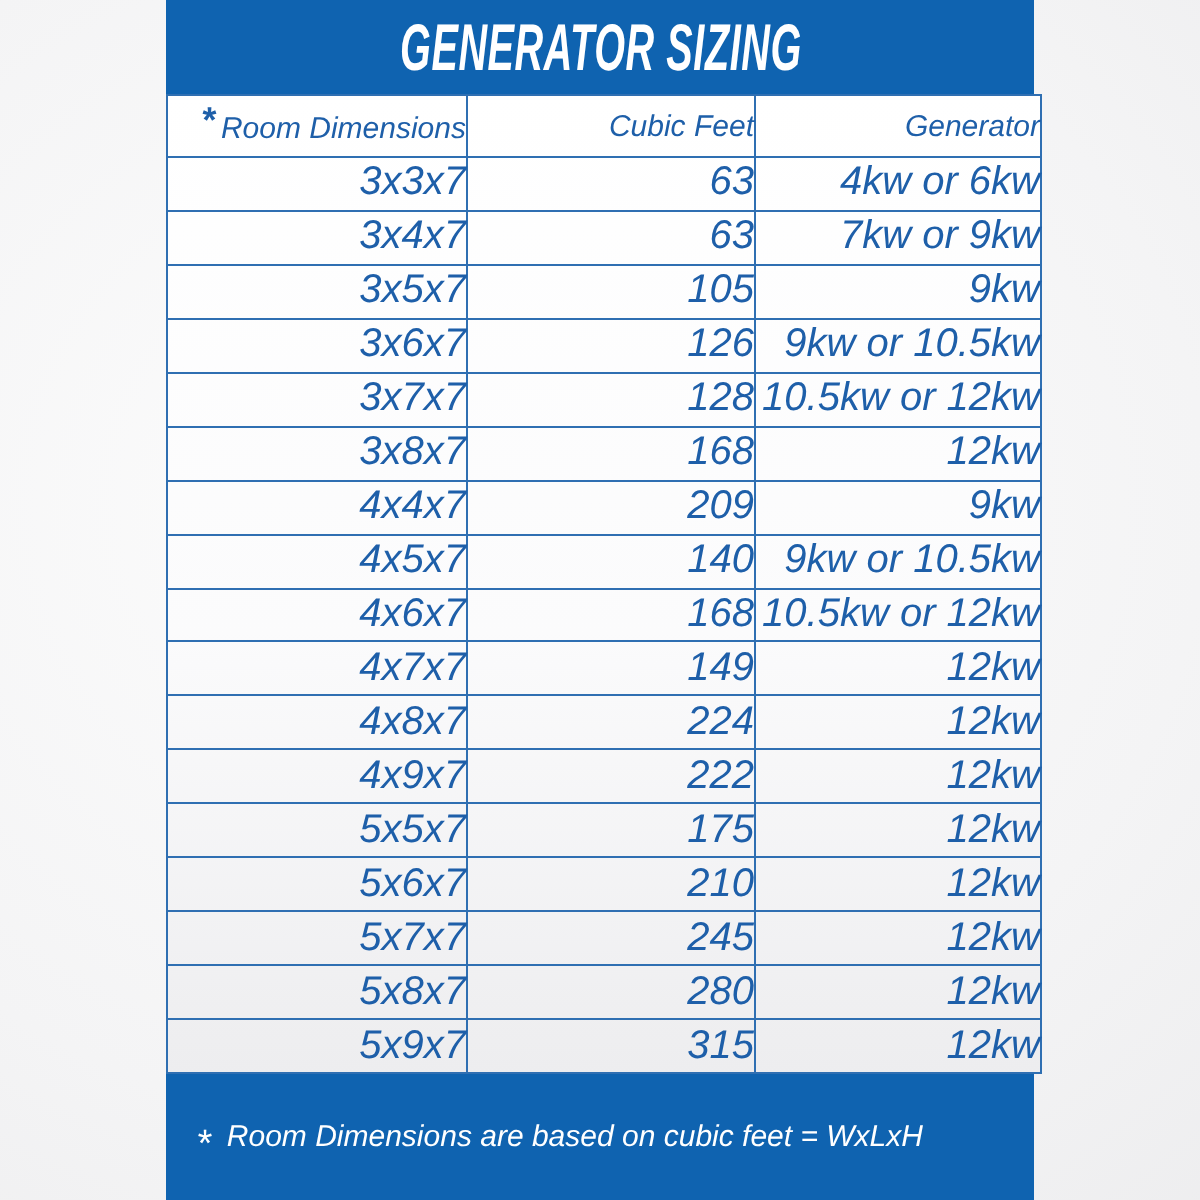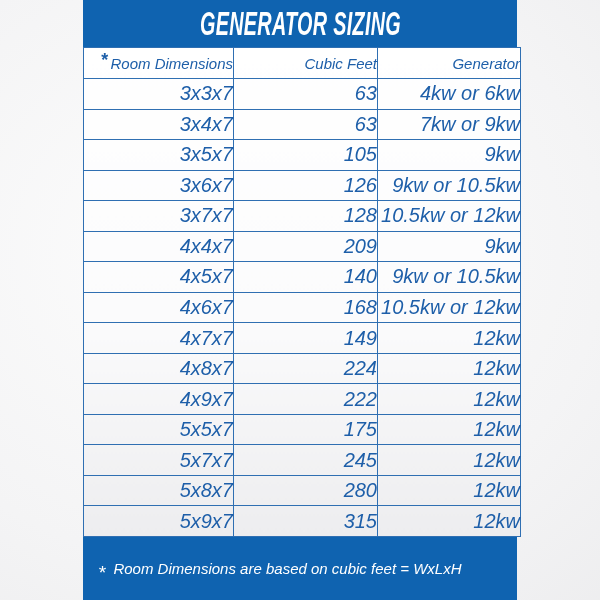--- a/index.html
+++ b/index.html
@@ -117,20 +117,25 @@
           <td>3x6x7</td>
           <td>126</td>
           <td>9kw or 10.5kw</td>
         </tr>
         <tr>
           <td>3x7x7</td>
           <td>128</td>
           <td>10.5kw or 12kw</td>
         </tr>
         <tr>
+          <td>3x8x7</td>
+          <td>168</td>
+          <td>12kw</td>
+        </tr>
+        <tr>
           <td>4x4x7</td>
           <td>209</td>
           <td>9kw</td>
         </tr>
         <tr>
           <td>4x5x7</td>
           <td>140</td>
           <td>9kw or 10.5kw</td>
         </tr>
         <tr>
@@ -152,20 +157,25 @@
           <td>4x9x7</td>
           <td>222</td>
           <td>12kw</td>
         </tr>
         <tr>
           <td>5x5x7</td>
           <td>175</td>
           <td>12kw</td>
         </tr>
         <tr>
+          <td>5x6x7</td>
+          <td>210</td>
+          <td>12kw</td>
+        </tr>
+        <tr>
           <td>5x7x7</td>
           <td>245</td>
           <td>12kw</td>
         </tr>
         <tr>
           <td>5x8x7</td>
           <td>280</td>
           <td>12kw</td>
         </tr>
         <tr>

